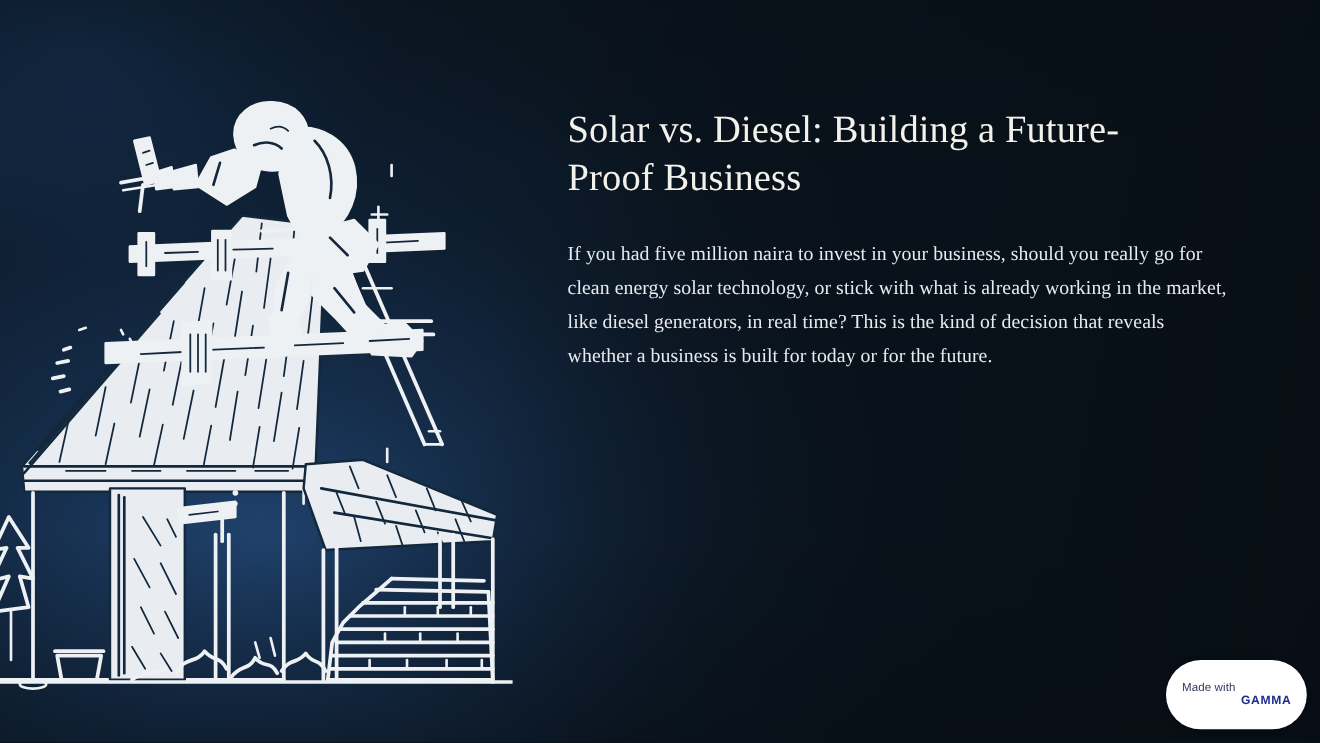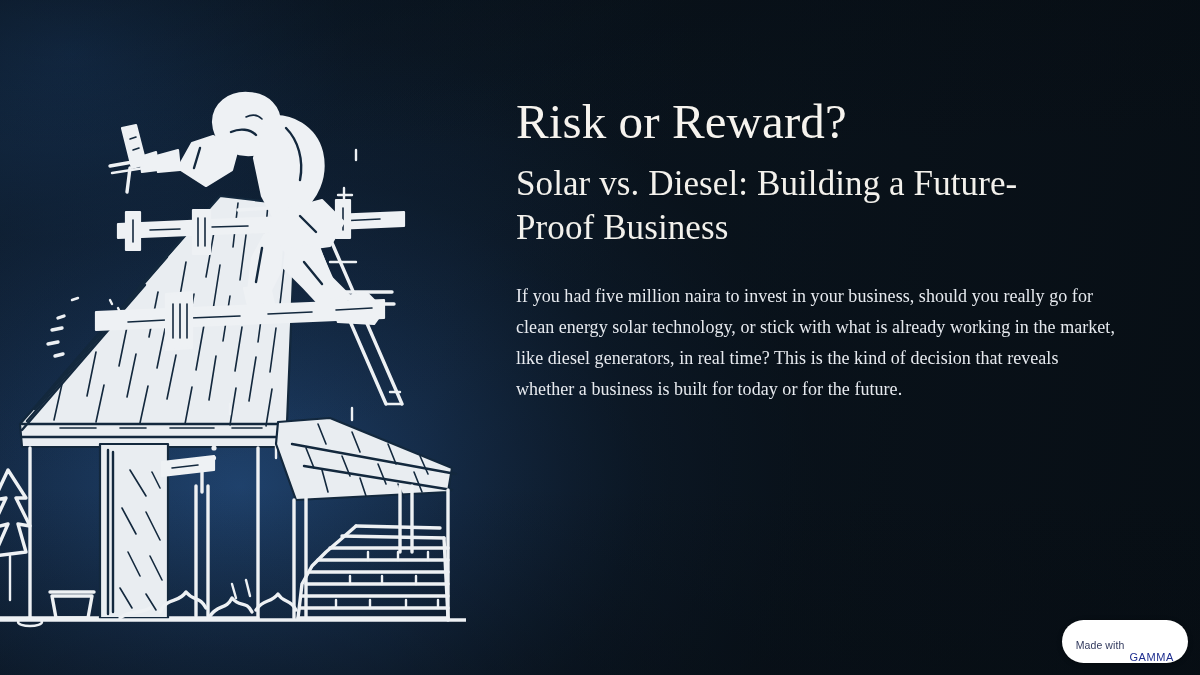--- a/index.html
+++ b/index.html
@@ -108,36 +108,36 @@
 
   
   .gamma-badge {
     position:absolute;
     right:12px; bottom:12px;
     display:flex;
     align-items:center;
     gap:5px;
     background:#ffffff;
     border-radius:999px;
-    padding:6px 14px 0 14px;
+    padding:6px 14px 20px 14px;
     box-shadow:0 1px 5px rgba(0,0,0,0.35);
     cursor:pointer;
   }
   .gamma-made {
     font-family:"Liberation Sans", sans-serif;
     font-size:10.5px;
     font-weight:500;
     color:#323a5e;
     letter-spacing:0.1px;
     white-space:nowrap;
   }
   .gamma-word {
     font-family:"Liberation Sans", sans-serif;
     font-size:11px;
-    font-weight:400;
+    font-weight:700;
     color:#1d2d8f;
     letter-spacing:0.6px;
     white-space:nowrap;
     margin-top:25px;
   }
 </style>
 </head>
 <body>
 
 <div class="slide">
@@ -410,21 +410,20 @@
         <path class="st" d="M256 610 C264 598 270 604 278 594 C284 604 290 598 296 610"></path>
         <path class="st" d="M120 618 C130 610 140 614 150 608"></path>
         <path class="stT" d="M232 584 L236 598"></path>
         <path class="stT" d="M246 580 L250 596"></path>
         <path class="st" d="M0 620 L466 620"></path>
       </g>
     </svg>
   </div>
 
   <div class="text-col">
-    <h1 class="title">Risk or Reward?</h1>
     <h2 class="subtitle">Solar vs. Diesel: Building a Future-Proof Business</h2>
     <p class="body-text">If you had five million naira to invest in your business, should you really go for clean energy solar technology, or stick with what is already working in the market, like diesel generators, in real time? This is the kind of decision that reveals whether a business is built for today or for the future.</p>
   </div>
 
   <div class="gamma-badge">
     <span class="gamma-made">Made with</span>
     <span class="gamma-word">GAMMA</span>
   </div>
 
 </div>

